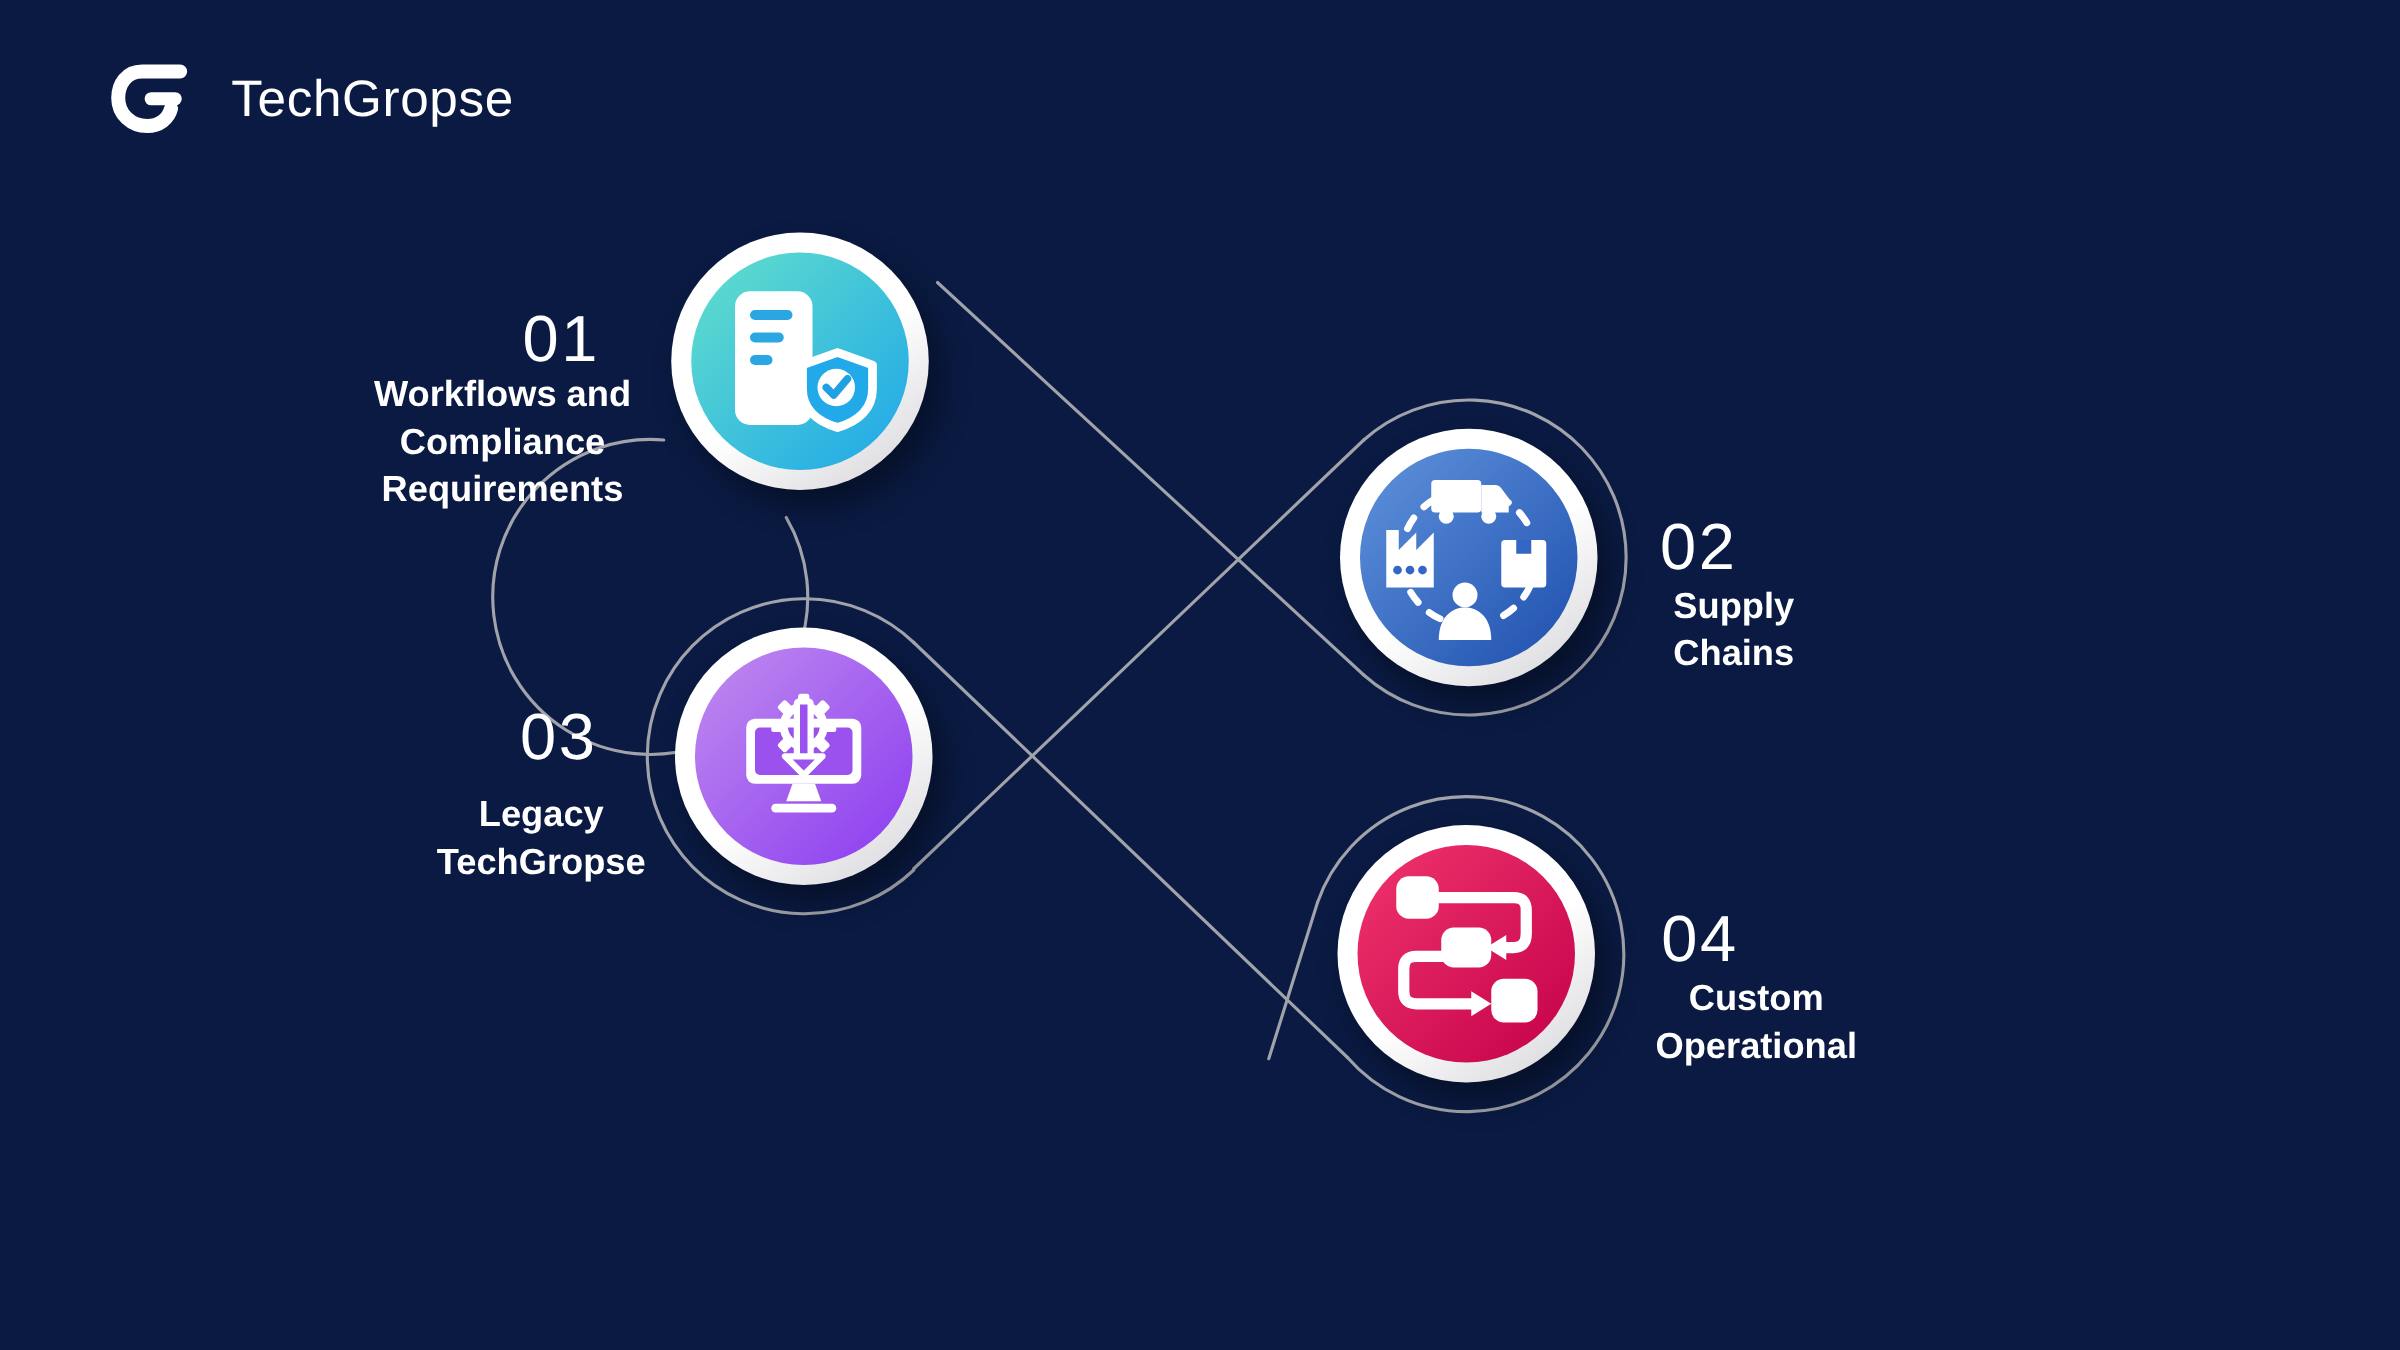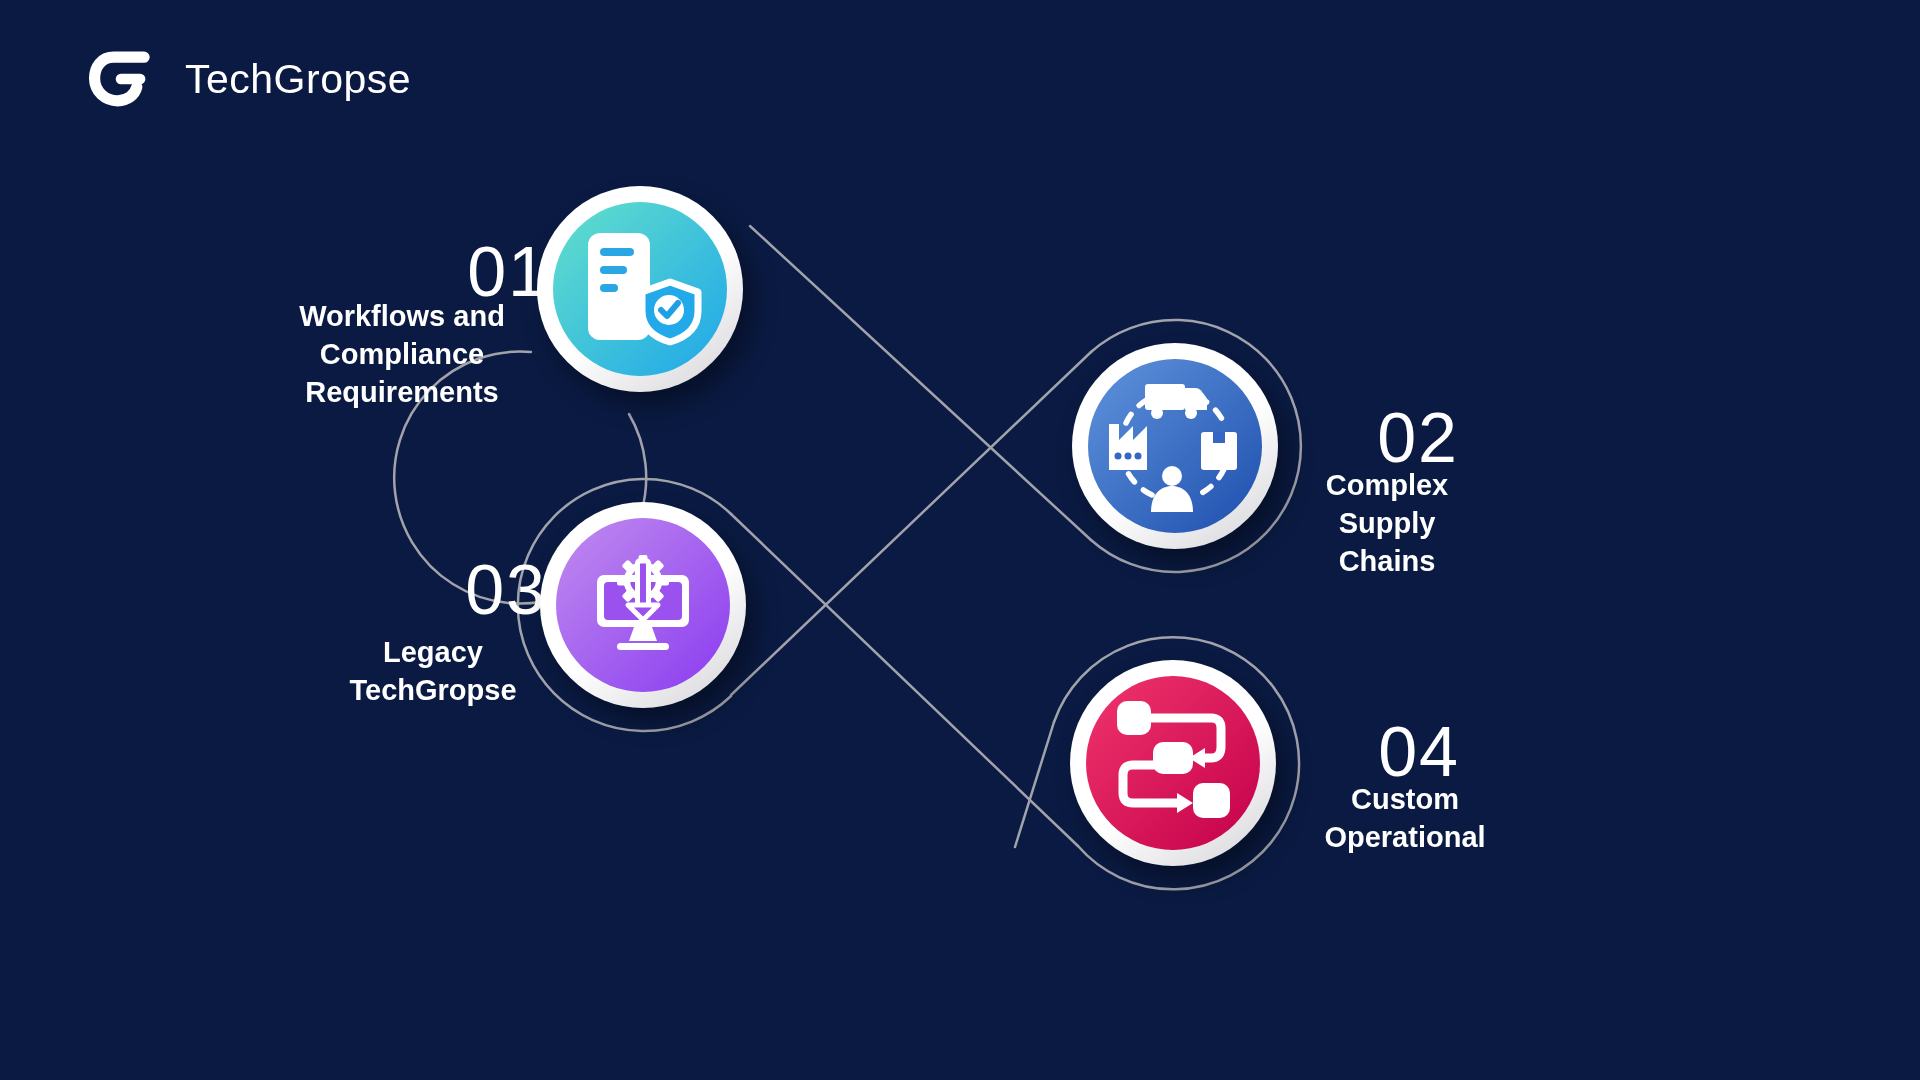--- a/index.html
+++ b/index.html
@@ -24,22 +24,22 @@
   .badge-face{
     width:174px;height:174px;border-radius:50%;
     display:flex;align-items:center;justify-content:center;
   }
   .b1{left:537px;top:186px;}
   .b2{left:1072px;top:343px;}
   .b3{left:540px;top:502px;}
   .b4{left:1070px;top:660px;}
   
   .num{
-    position:absolute;width:200px;text-align:right;
-    font-size:70px;line-height:68px;font-weight:200;letter-spacing:2px;color:#fff;
+    position:absolute;width:200px;text-align:center;
+    font-size:52px;line-height:68px;font-weight:200;letter-spacing:2px;color:#fff;
   }
   .lbl{
     position:absolute;width:300px;text-align:center;
     font-size:29px;line-height:38px;font-weight:700;color:#fff;
   }
   .n1{left:349px;top:238px;}
   .l1{left:252px;top:297px;}
   .n2{left:1259px;top:404px;}
   .l2{left:1237px;top:466px;}
   .n3{left:347px;top:556px;}
@@ -88,21 +88,20 @@
       <rect x="-40" y="-5" width="18" height="8" rx="4" fill="#2aa7e2"></rect>
       <path d="M30,-7 L58,3 V22 C58,38 47,48 30,53 C13,48 2,38 2,22 V3 Z" fill="#22a9e9" stroke="#ffffff" stroke-width="7" stroke-linejoin="round"></path>
       <circle cx="29" cy="21" r="15" fill="#ffffff"></circle>
       <path d="M21,21 L27,27 L38,14" stroke="#1f9fe4" stroke-width="6" fill="none" stroke-linecap="round" stroke-linejoin="round"></path>
     </svg>
   </div>
 </div>
 
 <div class="num n2">02</div>
 <div class="lbl l2">
-  <div>Complex</div>
   <div>Supply</div>
   <div>Chains</div>
 </div>
 <div class="badge b2">
   <div class="badge-face" style="background: linear-gradient(135deg, rgb(96, 147, 220) 0%, rgb(29, 79, 174) 100%);">
     <svg width="140" height="140" viewBox="-70 -70 140 140">
       <g stroke="#ffffff" stroke-width="5.5" stroke-dasharray="10 12" stroke-linecap="round" fill="none">
         <path d="M-49,-23 A54,54 0 0 1 -23,-49"></path>
         <path d="M23,-49 A54,54 0 0 1 49,-23"></path>
         <path d="M49,23 A54,54 0 0 1 23,49"></path>

